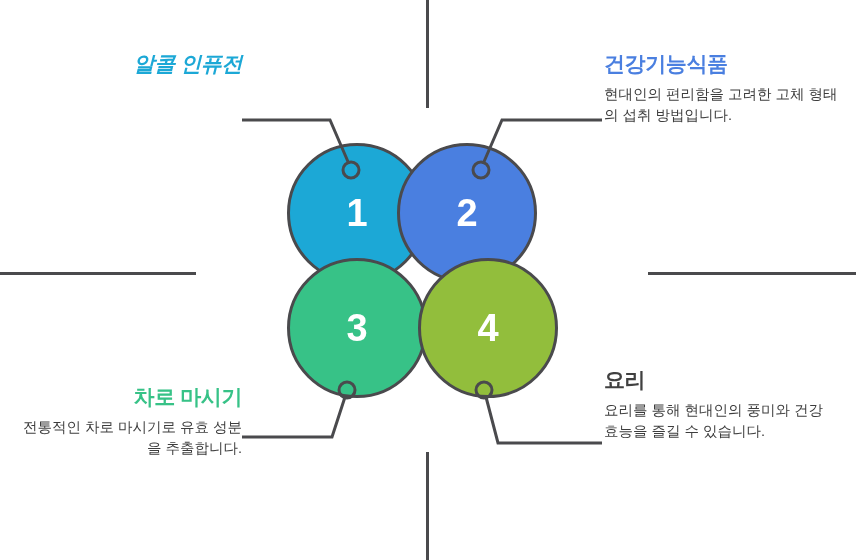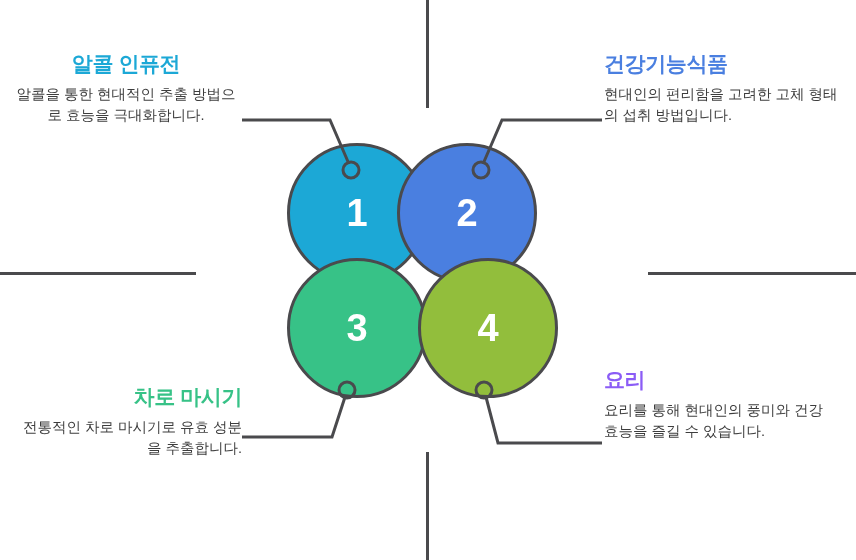--- a/index.html
+++ b/index.html
@@ -92,21 +92,21 @@
     line-height: 1.1;
     letter-spacing: -0.4px;
   }
   .block p {
     margin: 0;
     font-size: 14.5px;
     line-height: 1.46;
     color: #3d3d3d;
   }
 
-  .block.tl { left: 10px;  top: 52px;  width: 232px; text-align: center; }
+  .block.tl { left: 10px;  top: 52px;  width: 232px; text-align: right; font-style: italic; }
   .block.tr { left: 604px; top: 52px;  width: 236px; text-align: left;  }
   .block.bl { left: 10px;  top: 385px; width: 232px; text-align: right; }
   .block.br { left: 604px; top: 368px; width: 236px; text-align: left;  }
 </style>
 </head>
 <body>
 
 <div class="stage">
 
   <div class="divider-v top"></div>
@@ -141,31 +141,30 @@
       <path d="M 345 397 L 332 437 L 242 437"></path>
       <circle cx="347" cy="390" r="8" stroke-width="3" fill="none"></circle>
 
       <path d="M 486 397 L 498 443 L 602 443"></path>
       <circle cx="484" cy="390" r="8" stroke-width="3" fill="none"></circle>
     </g>
   </svg>
 
   <div class="block tl">
     <h3 style="color:#1CA8D6;">알콜 인퓨전</h3>
-    <p>알콜을 통한 현대적인 추출 방법으로 효능을 극대화합니다.</p>
   </div>
 
   <div class="block bl">
     <h3 style="color:#37C287;">차로 마시기</h3>
     <p>전통적인 차로 마시기로 유효 성분을 추출합니다.</p>
   </div>
 
   <div class="block tr">
     <h3 style="color:#4A7FE0;">건강기능식품</h3>
     <p>현대인의 편리함을 고려한 고체 형태의 섭취 방법입니다.</p>
   </div>
 
   <div class="block br">
-    <h3 style="color:#8b5cf6;">요리</h3>
+    <h3 style="color:#404040;">요리</h3>
     <p>요리를 통해 현대인의 풍미와 건강 효능을 즐길 수 있습니다.</p>
   </div>
 
 </div>
 
 </body></html>

